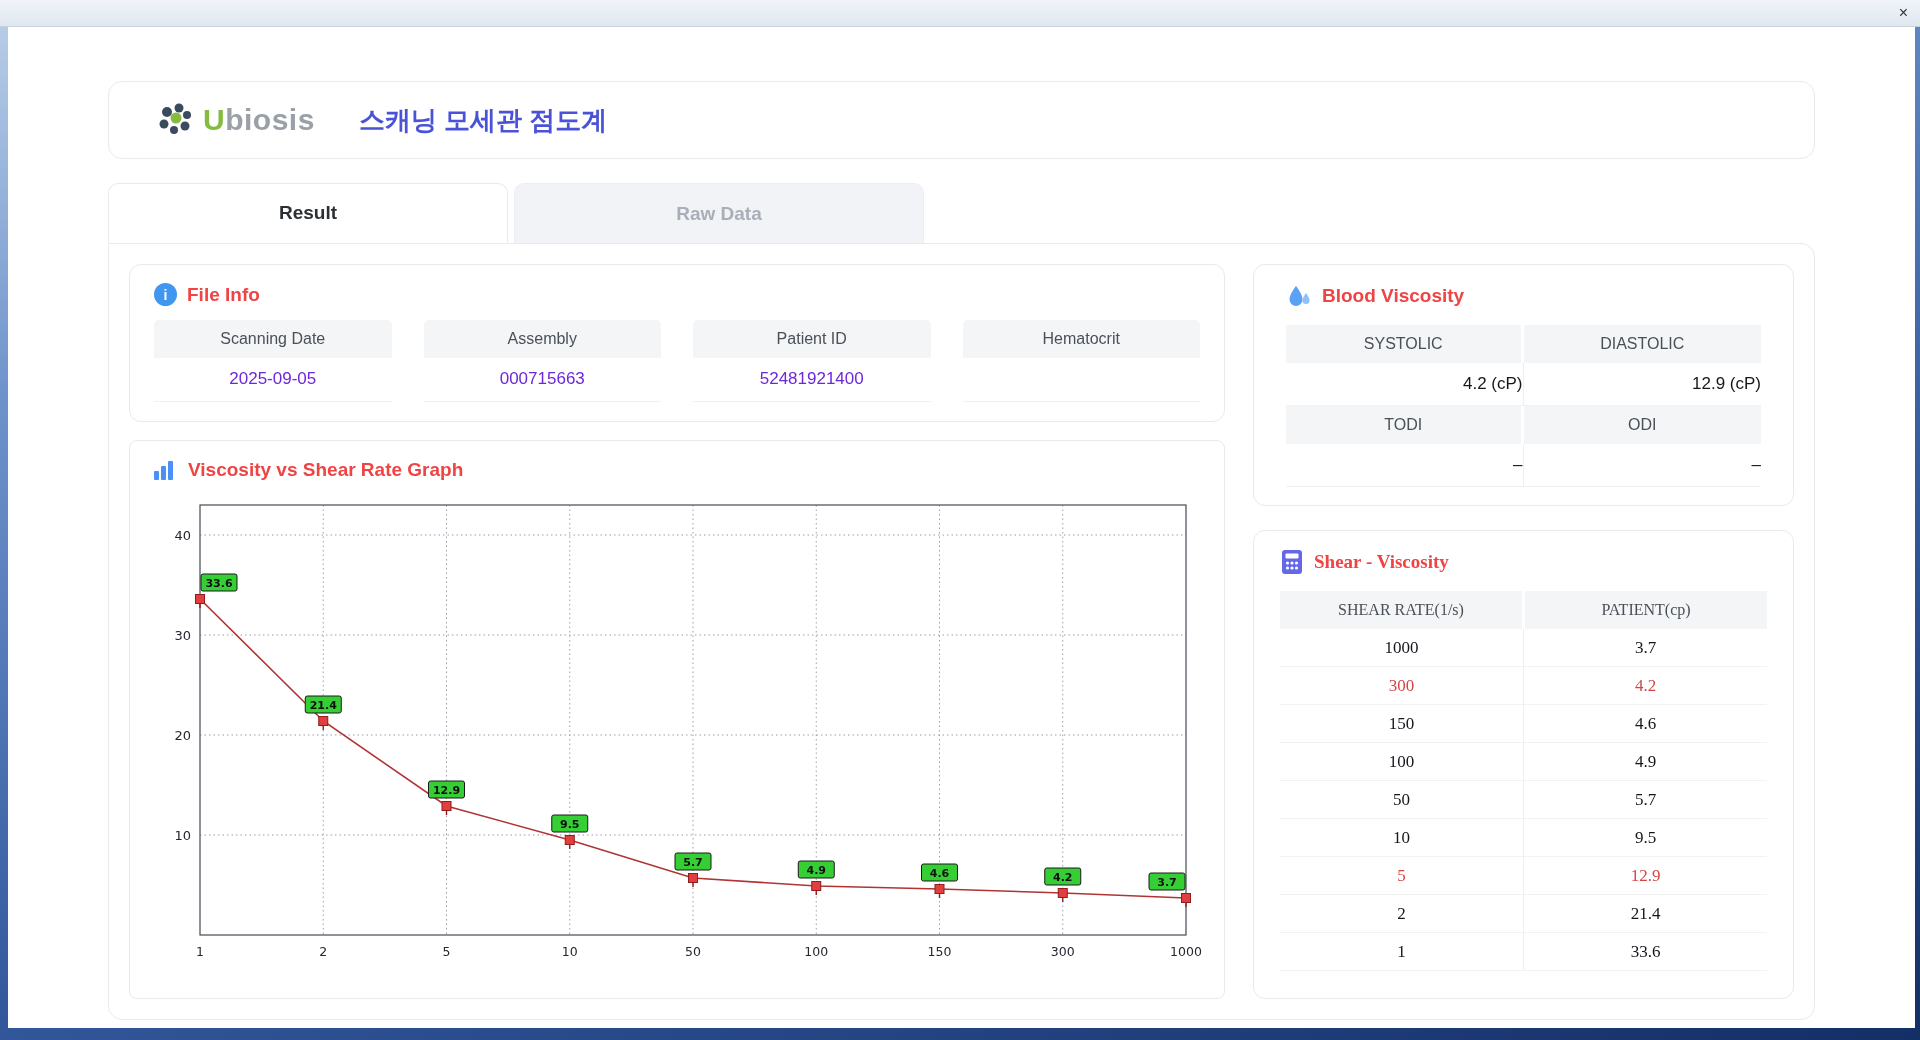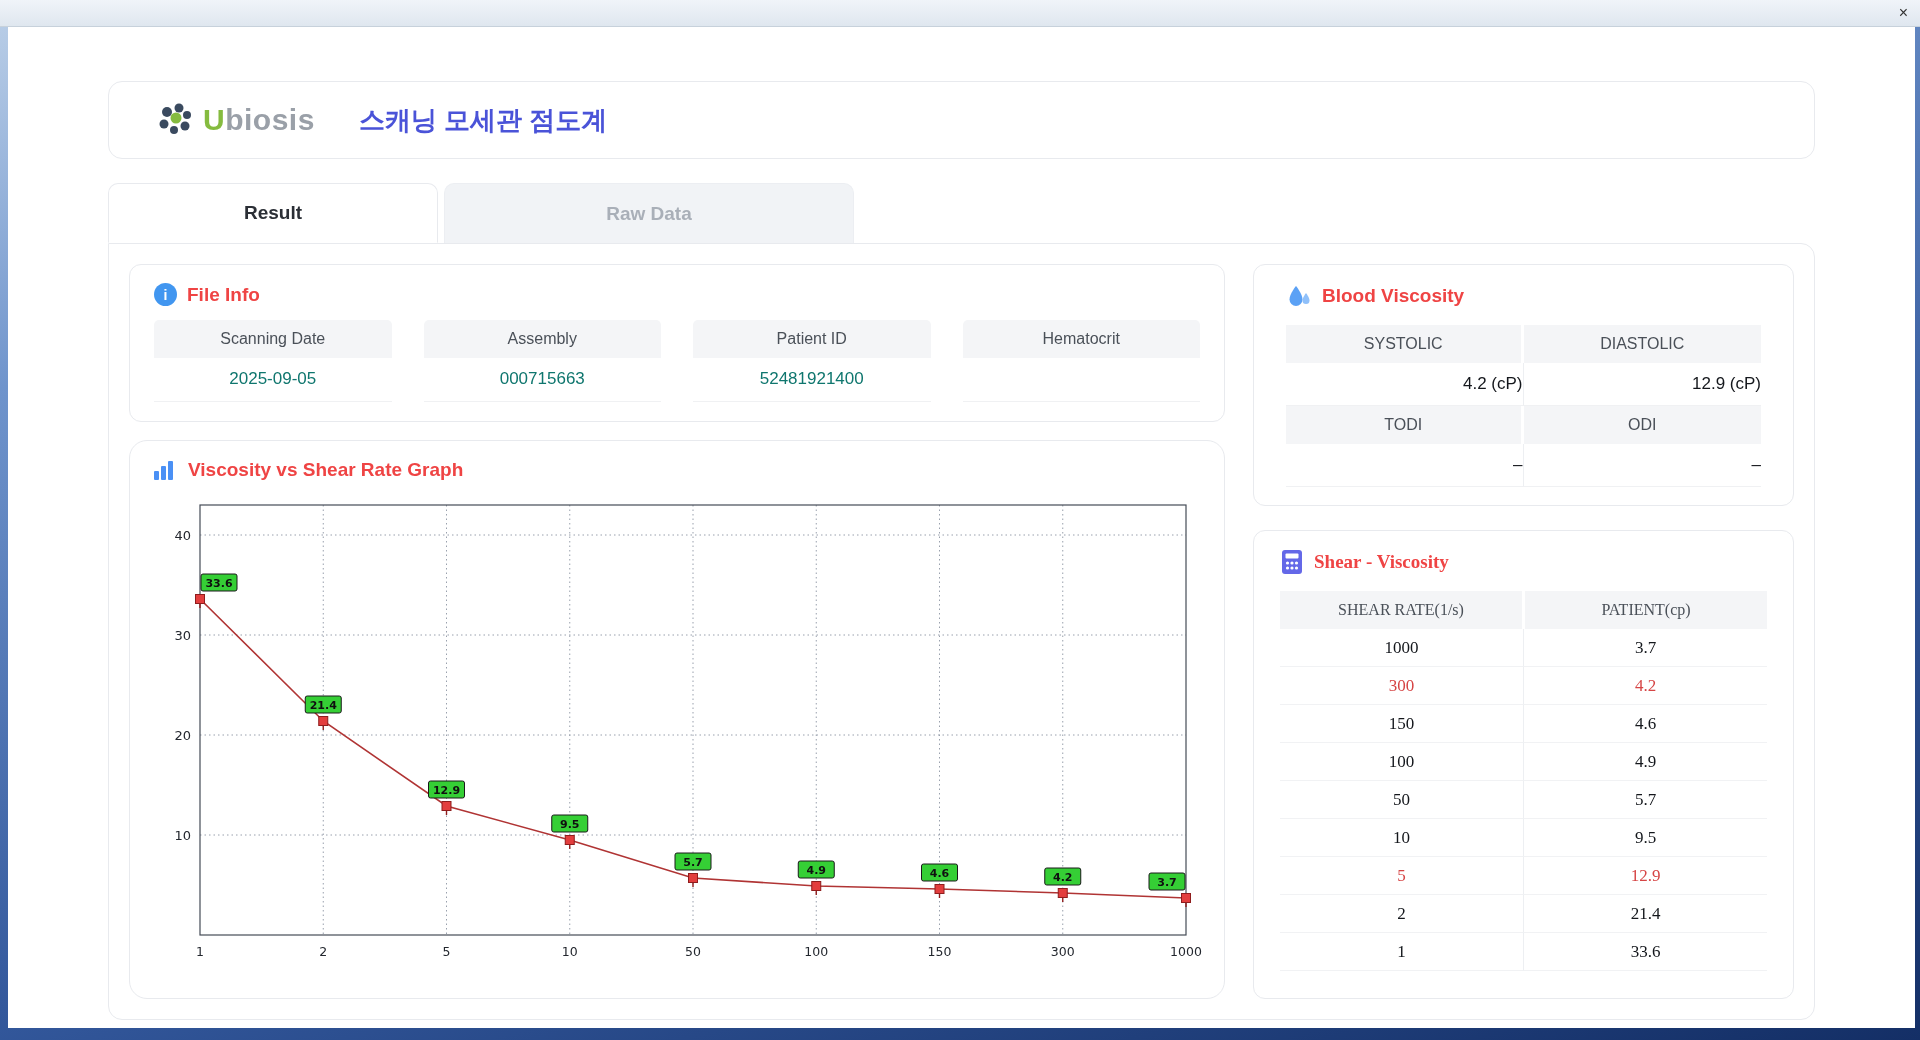--- a/index.html
+++ b/index.html
@@ -19,44 +19,44 @@
   .logo{display:flex;align-items:center;gap:8px;}
   .logo-text{font-size:30px;font-weight:600;letter-spacing:.5px;}
   .logo-u{color:#85bb3f;}
   .logo-rest{color:#9aa0a8;}
   .app-title{font-size:26px;font-weight:bold;color:#4a53d8;}
 
   
   .tabs{display:flex;gap:6px;margin-top:24px;position:relative;z-index:2;}
   .tab{height:60px;display:flex;align-items:center;justify-content:center;
     border-radius:10px 10px 0 0;font-size:19px;box-sizing:border-box;cursor:pointer;}
-  .tab.active{width:330px;background:#fff;border:1px solid #e8eaee;border-bottom:1px solid #fff;
+  .tab.active{width:400px;background:#fff;border:1px solid #e8eaee;border-bottom:1px solid #fff;
     margin-bottom:-1px;font-weight:bold;color:#2b2f36;}
   .tab.inactive{width:410px;background:#f1f3f6;border:1px solid #eceef2;border-bottom:none;
     color:#a9afb8;font-weight:600;}
 
   
   .main-box{position:relative;z-index:1;border:1px solid #e8eaee;border-radius:0 14px 14px 14px;
     height:777px;box-sizing:border-box;padding:20px;display:flex;gap:28px;background:#fff;}
   .left-col{flex:1;display:flex;flex-direction:column;gap:18px;min-width:0;}
   .right-col{flex:0 0 541px;display:flex;flex-direction:column;gap:24px;}
 
   .card-title-row{display:flex;align-items:center;gap:10px;}
   .card-title{font-size:19px;font-weight:bold;color:#ef4444;}
 
   
   .info-card{height:158px;padding:18px 24px;border-radius:12px;}
   .fields{display:grid;grid-template-columns:repeat(4,1fr);gap:32px;margin-top:14px;}
   .field-label{background:#f4f5f7;color:#4a5058;font-size:16px;font-weight:500;text-align:center;
     padding:10px 0;border-radius:5px 5px 0 0;}
-  .field-value{text-align:center;padding:11px 0;font-size:17px;color:#0f766e;
+  .field-value{text-align:center;padding:11px 0;font-size:17px;color:#6d28d9;
     border-bottom:1px solid #f0f1f3;min-height:21px;}
 
   
-  .graph-card{flex:1;padding:18px 24px;border-radius:18px;display:flex;flex-direction:column;}
+  .graph-card{flex:1;padding:18px 24px;border-radius:8px;display:flex;flex-direction:column;}
   .chart-wrap{margin-top:10px;}
   svg text{font-family:"DejaVu Sans","Liberation Sans",sans-serif;}
   .grid{stroke:#99a0ad;stroke-width:1;stroke-dasharray:1.5 3;}
   .ytick{font-size:13px;fill:#23272e;}
   .xtick{font-size:12.5px;fill:#23272e;}
   .plotborder{fill:none;stroke:#454b56;stroke-width:1.2;}
   .dlabeltext{font-size:11px;font-weight:bold;fill:#101010;}
 
   
   .info-icon{width:23px;height:23px;border-radius:50%;background:#4196f0;color:#fff;

